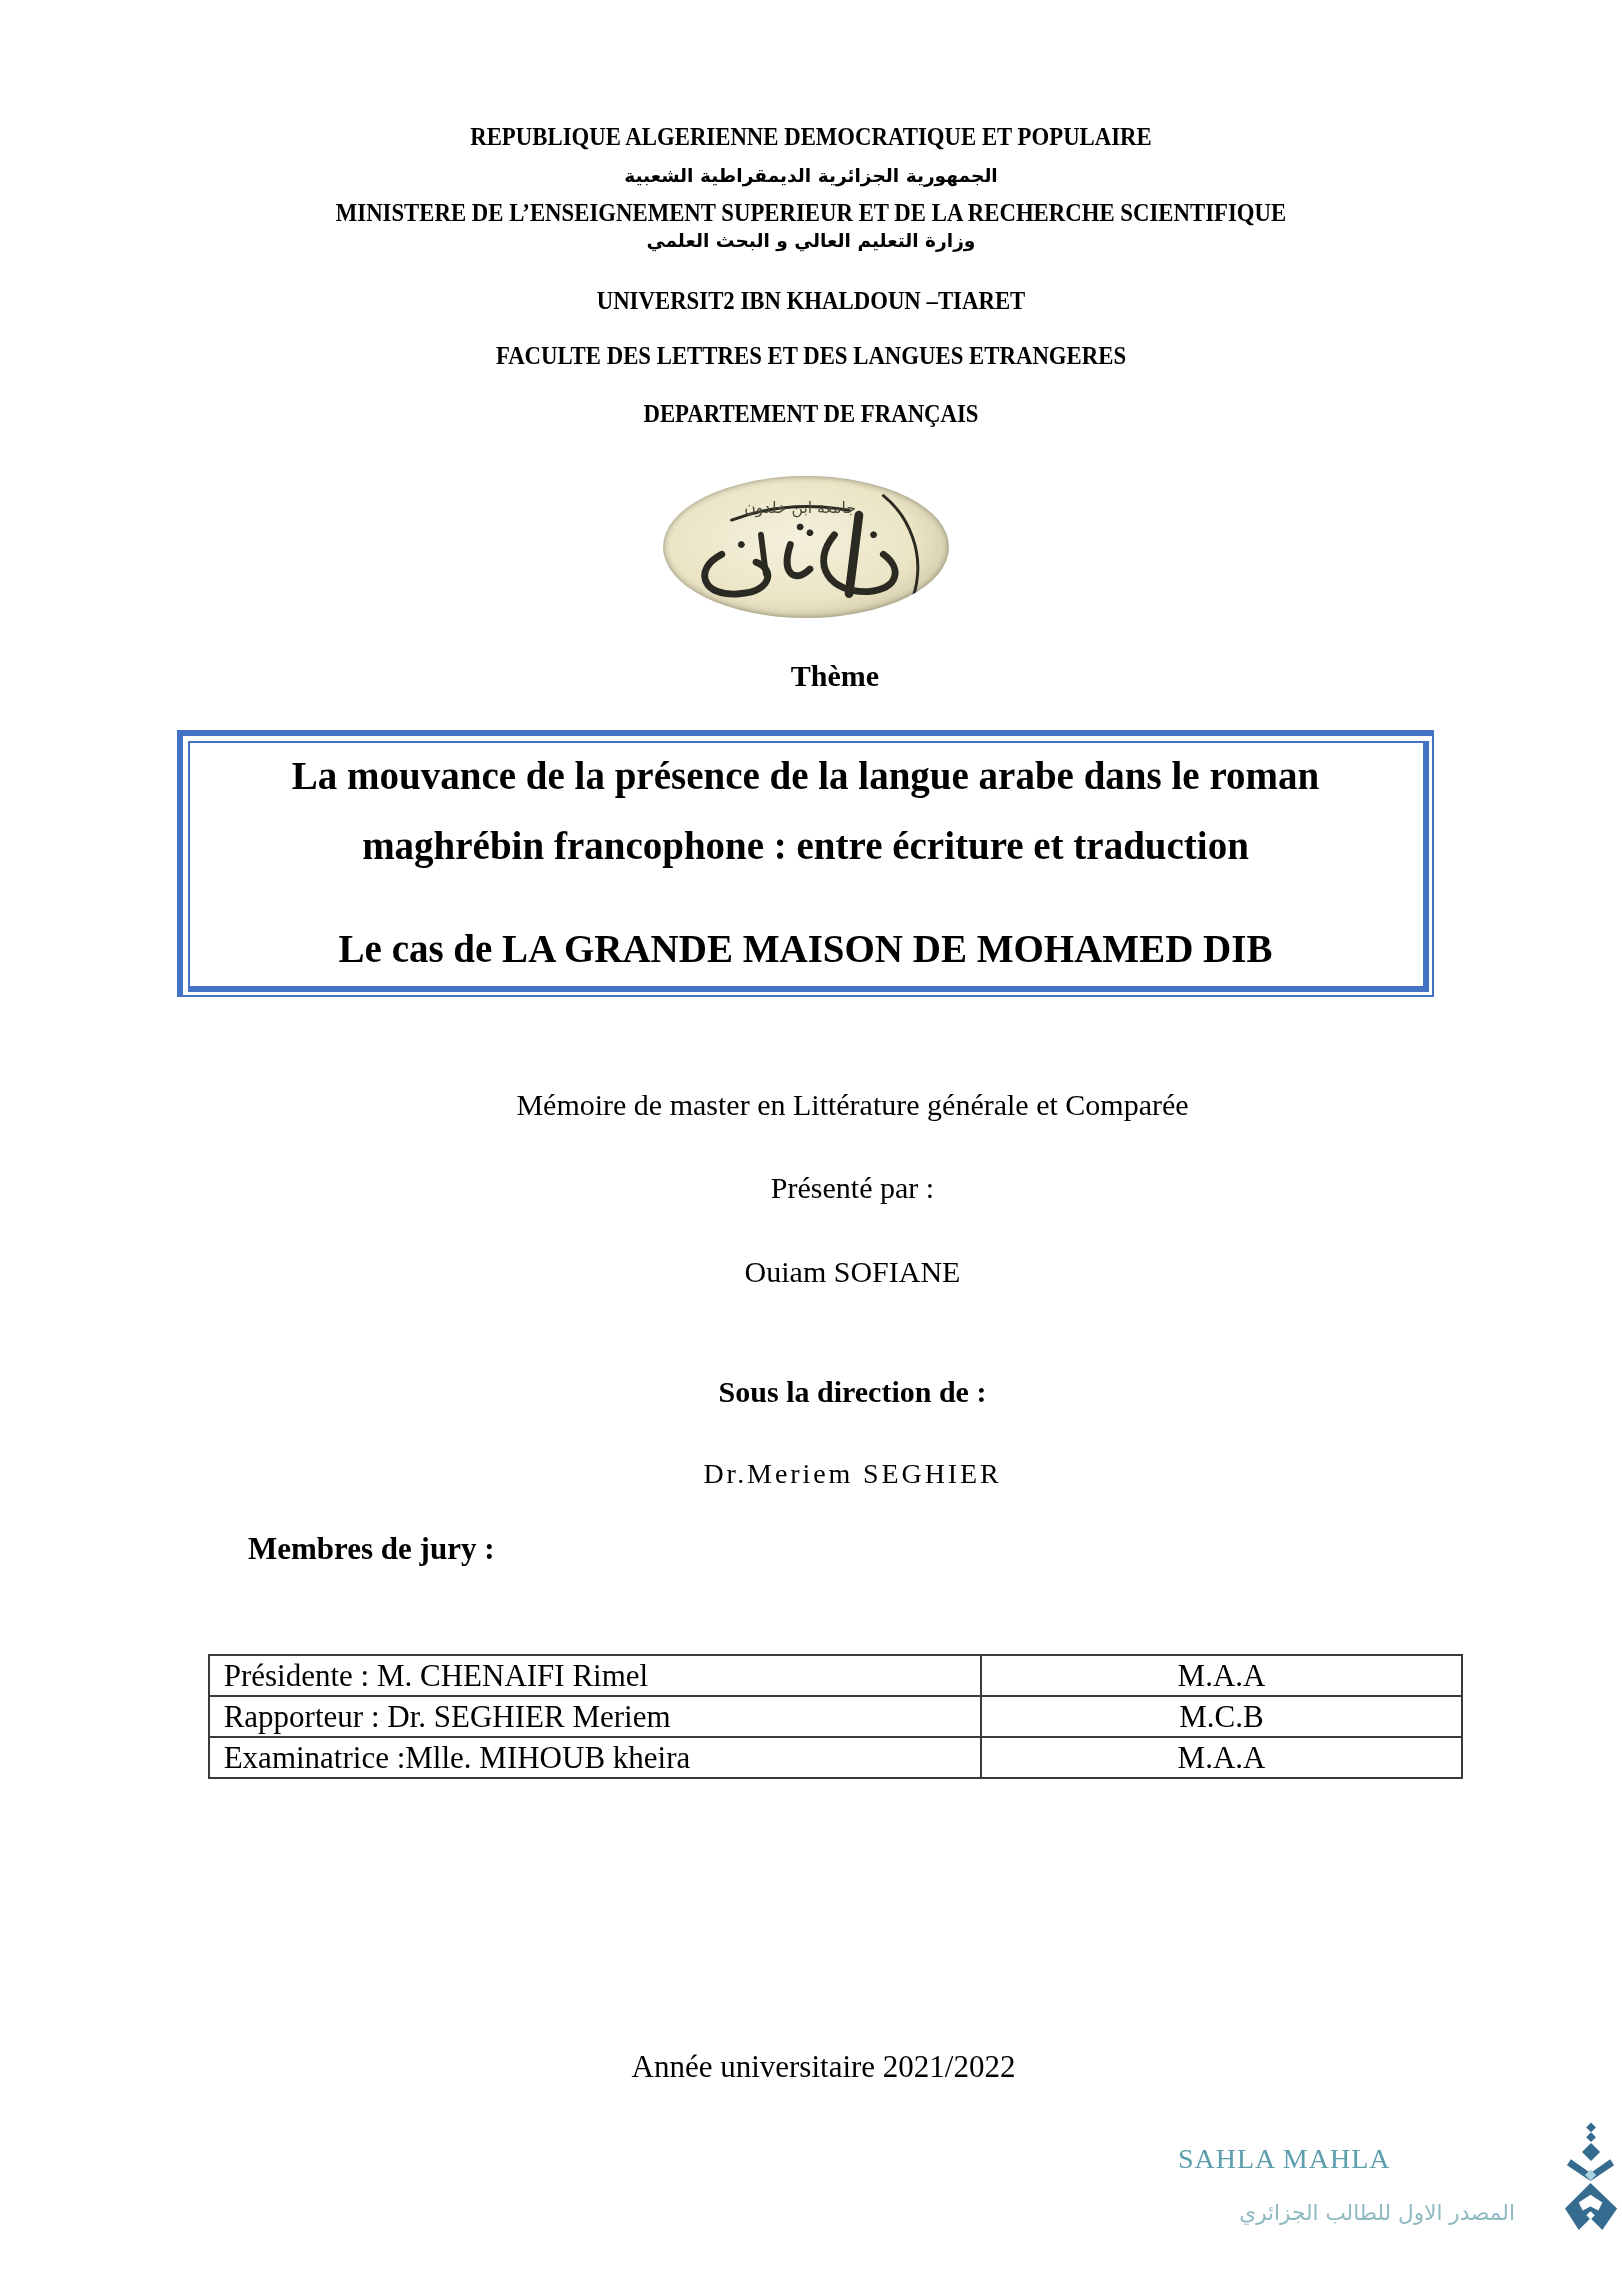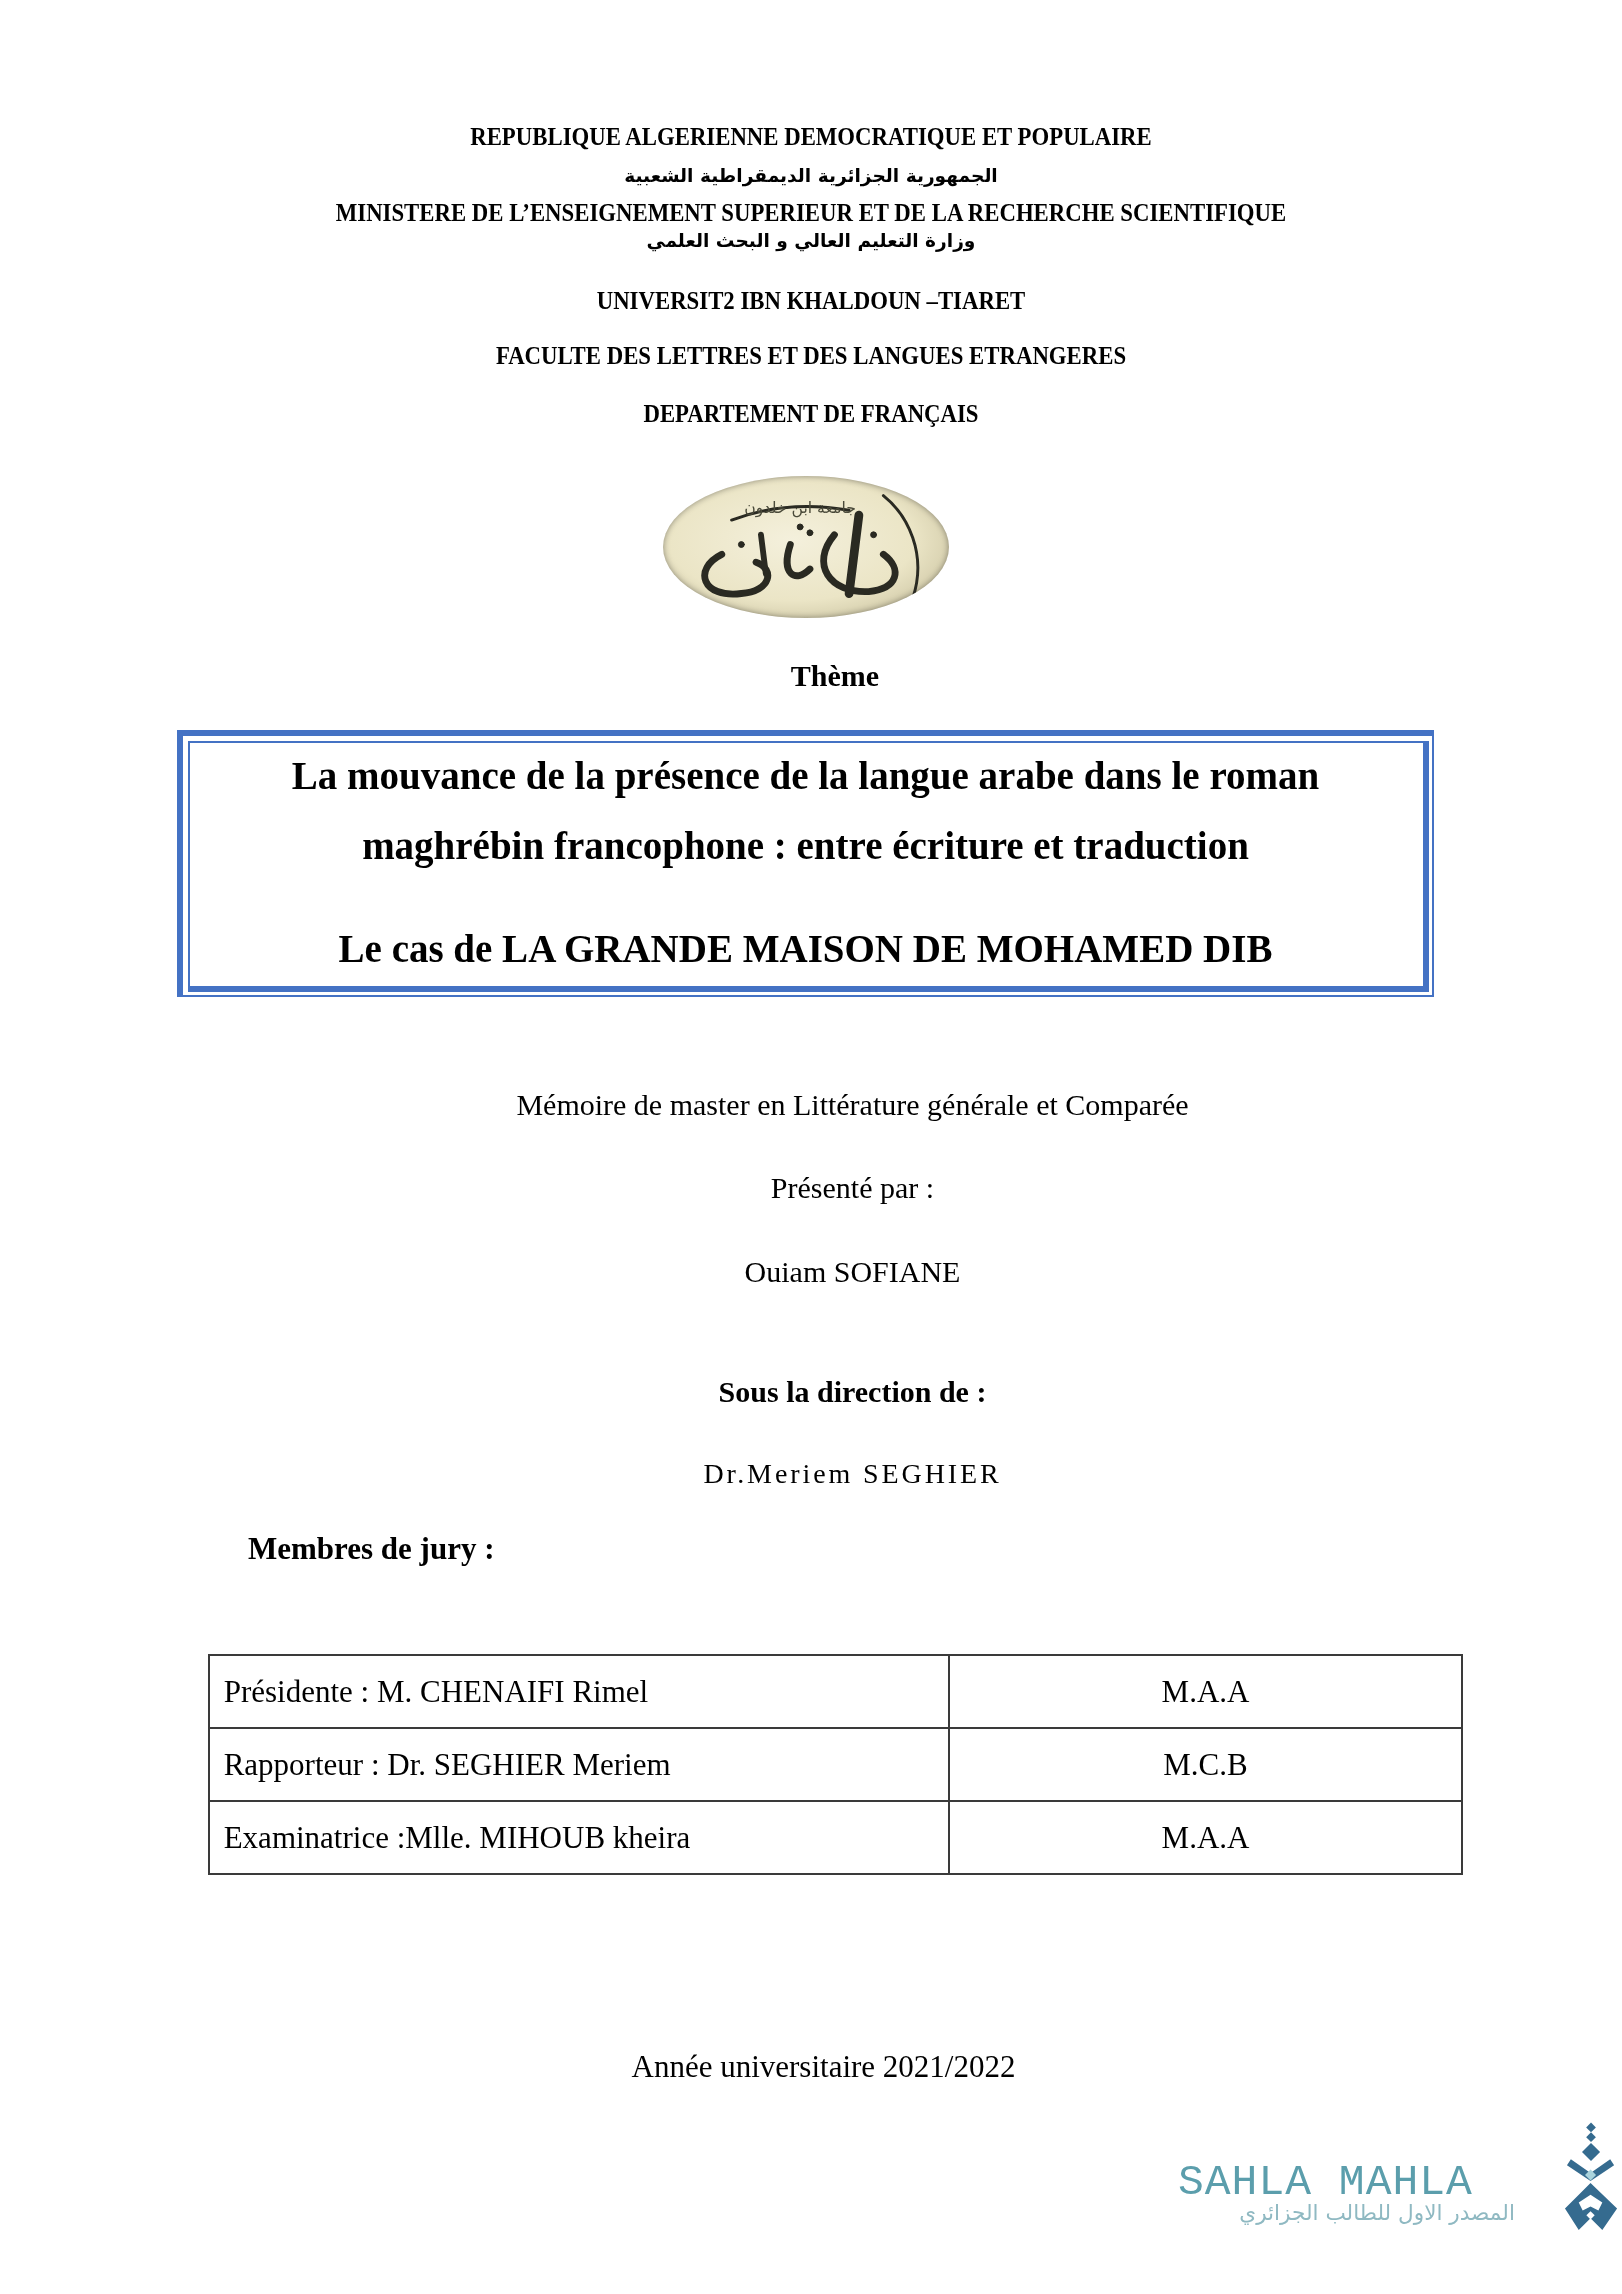--- a/index.html
+++ b/index.html
@@ -29,27 +29,27 @@
 
   .body-line { font-size: 30px; }
   .bold-line { font-weight: bold; font-size: 30px; }
   .spaced { letter-spacing: 2.9px; font-size: 28px; }
 
   .jury-label { left: 248px; top: 1531px; font-weight: bold; font-size: 31px; }
 
   table.jury { position: absolute; left: 208px; top: 1654px; width: 1255px; border-collapse: collapse;
                font-size: 31px; }
   table.jury td { border: 2px solid #3a3a3a; height: 39px; padding: 0 0 0 13.7px; line-height: 39px; margin-top: 20px; }
-  table.jury td.grade { text-align: center; padding: 16px; width: 479px; }
+  table.jury td.grade { text-align: center; padding: 0; width: 479px; }
 
   .year { top: 2049px; font-size: 31px; }
 
   .logo { left: 1176px; top: 2122px; width: 441px; height: 108px; }
-  .logo-text { position: absolute; left: 2px; top: 36px; font-family: Liberation Mono, monospace;
-               font-size: 43px; color: #5b9eac; letter-spacing: 1px; font-weight: normal; }
+  .logo-text { position: absolute; left: 2px; top: 21px; font-family: Liberation Serif, serif;
+               font-size: 28px; color: #5b9eac; letter-spacing: 1px; font-weight: normal; }
   .logo-ar { position: absolute; left: 19.6px; top: 78px; width: 363px; font-family: "DejaVu Sans", sans-serif;
              font-size: 21.6px; color: #8fb9c2; direction: rtl; text-align: center; }
   .logo-icon { position: absolute; left: 387px; top: 0; width: 59px; height: 113px; }
 </style>
 </head>
 <body>
 
 <div class="abs center hdr" style="top:123px;">REPUBLIQUE ALGERIENNE  DEMOCRATIQUE ET POPULAIRE</div>
 <div class="abs center hdr-ar" style="top:165px;">الجمهورية الجزائرية الديمقراطية الشعبية</div>
 <div class="abs center hdr" style="top:199px;">MINISTERE DE L’ENSEIGNEMENT SUPERIEUR ET DE LA RECHERCHE SCIENTIFIQUE</div>

